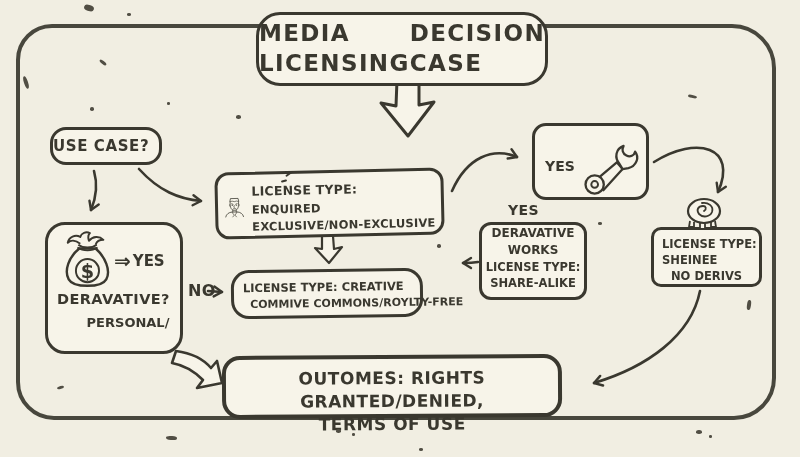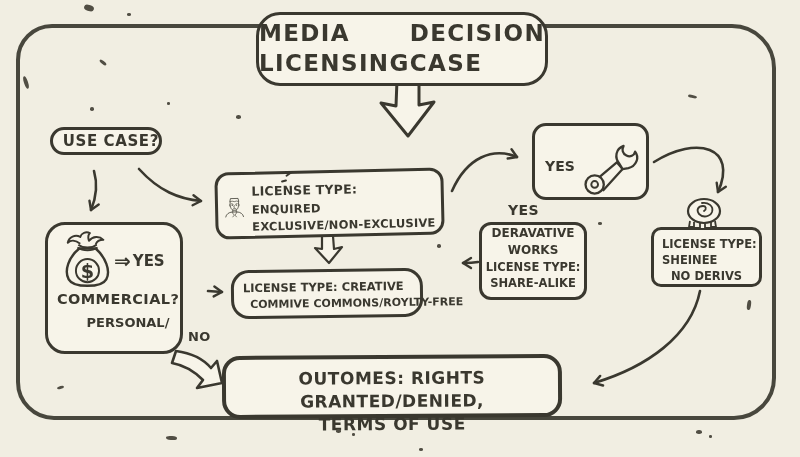--- a/index.html
+++ b/index.html
@@ -20,22 +20,22 @@
   .box {
     position:absolute; background:var(--fill); border:3px solid var(--ink); z-index:3;
   }
   .speck { position:absolute; background:#514e44; z-index:4; border-radius:45%; }
   .tick  { position:absolute; background:var(--ink); z-index:5; height:2px; border-radius:2px; }
   .lbl { position:absolute; z-index:4; letter-spacing:.4px; }
 
   .title-box { left:256px; top:12px; width:292px; height:74px; border-radius:24px; border-width:3.5px;
                display:flex; flex-direction:row; justify-content:center; align-items:center;
                font-size:23px; letter-spacing:1.4px; line-height:1.3; }
-  .use-case-box { left:50px; top:127px; width:112px; height:28px; border-radius:16px;
-                  display:flex; align-items:center; justify-content:flex-end; font-size:15px; letter-spacing:.6px; }
+  .use-case-box { left:50px; top:127px; width:112px; height:38px; border-radius:16px;
+                  display:flex; align-items:center; justify-content:flex-start; font-size:15px; letter-spacing:.6px; }
   .commercial-box { left:45px; top:222px; width:138px; height:132px; border-radius:20px; border-width:3.5px; }
   .commercial-box .bag { position:absolute; left:13px; top:6px; }
   .commercial-box .yes-row { position:absolute; left:66px; top:24px; font-size:15px; display:flex; align-items:center; }
   .commercial-box .yes-row .glyph { font-size:20px; margin-right:2px; font-weight:bold; }
   .commercial-box .question { position:absolute; left:9px; top:66px; font-size:14.5px; letter-spacing:.4px; }
   .commercial-box .alt { position:absolute; left:28px; top:90px; width:104px; text-align:center; font-size:13px; line-height:1.22; }
   .enquired-box { left:215px; top:170px; width:229px; height:67px; border-radius:14px;
                   transform:rotate(-1.3deg); display:flex; padding:4px 6px; }
   .enquired-box .txt { margin-left:7px; margin-top:4px; line-height:1.5; font-size:11.5px; letter-spacing:.2px; white-space:nowrap; }
   .enquired-box .txt .l1 { font-size:12.5px; }
@@ -49,21 +49,21 @@
   .derivative-box { left:479px; top:222px; width:108px; height:78px; border-radius:12px; border-width:3.5px;
                     text-align:center; font-size:11.5px; line-height:1.4; padding-top:0; }
   .derivative-box .big { font-size:12px; }
   .sheinee-box { left:651px; top:227px; width:111px; height:60px; border-radius:10px; padding:6px 8px;
                  font-size:11.5px; line-height:1.4; white-space:nowrap; }
   .sheinee-box .l3 { padding-left:9px; }
   .spiral-icon { left:681px; top:196px; z-index:4; position:absolute; }
   .outcomes-box { left:222px; top:355px; width:340px; height:63px; border-radius:18px; border-width:4px;
                   transform:rotate(-.35deg); text-align:center; font-size:17px; letter-spacing:.5px;
                   line-height:1.35; padding-top:8px; }
-  .no-label { left:188px; top:281px; font-size:13px;margin-top:48px; }
+  .no-label { left:188px; top:281px; font-size:16px; }
   .yes-deriv-label { left:508px; top:202px; font-size:14px; }
 </style>
 </head>
 <body>
 
 <div class="abs border-frame"></div>
 
 <svg class="arrow-layer" viewBox="0 0 800 457">
   <defs>
     <marker id="ah" markerUnits="userSpaceOnUse" markerWidth="14" markerHeight="14" refX="10" refY="7" orient="auto">
@@ -100,21 +100,21 @@
     <path d="M20,13 C15,9 10,9 7,12 C8,6 15,3 20,6 C21,2 26,0 30,2 C28,4 28,7 29,10 C33,5 40,5 44,9 C40,9 37,11 36,14" fill="#f7f4e9" stroke="#3a382f" stroke-width="2" stroke-linejoin="round"></path>
     <path d="M19,18 C8,27 3,41 8,50 C13,59 42,59 47,50 C52,41 46,27 36,18 Z" fill="#f7f4e9" stroke="#3a382f" stroke-width="2.5" stroke-linejoin="round"></path>
     <path d="M18,14 C23,18 32,18 37,14 M17,17 C23,21 32,21 38,17" fill="none" stroke="#3a382f" stroke-width="2"></path>
     <circle cx="27.5" cy="41" r="12" fill="none" stroke="#3a382f" stroke-width="2"></circle>
     <text x="27.5" y="48.5" text-anchor="middle" font-size="20" font-weight="bold" fill="#3a382f">$</text>
   </svg>
   <div class="yes-row">
     <span class="glyph">⇒</span>
     <span>YES</span>
   </div>
-  <div class="question">COMMERCIAL?</div>
+  <div class="question">DERAVATIVE?</div>
   <div class="alt">
     <div>PERSONAL/</div>
   </div>
 </div>
 
 <div class="box enquired-box">
   <svg width="58" height="56" viewBox="0 0 60 58">
     <path d="M4,58 C6,48 14,44 22,43 L38,43 C46,44 54,48 56,58" fill="#f7f4e9" stroke="#3a382f" stroke-width="2.2" stroke-linejoin="round"></path>
     <path d="M25,36 L25,44 M35,36 L35,44" stroke="#3a382f" stroke-width="2" fill="none"></path>
     <path d="M22,43 L29,52 L24,58 M38,43 L31,52 L36,58" fill="none" stroke="#3a382f" stroke-width="1.8"></path>

